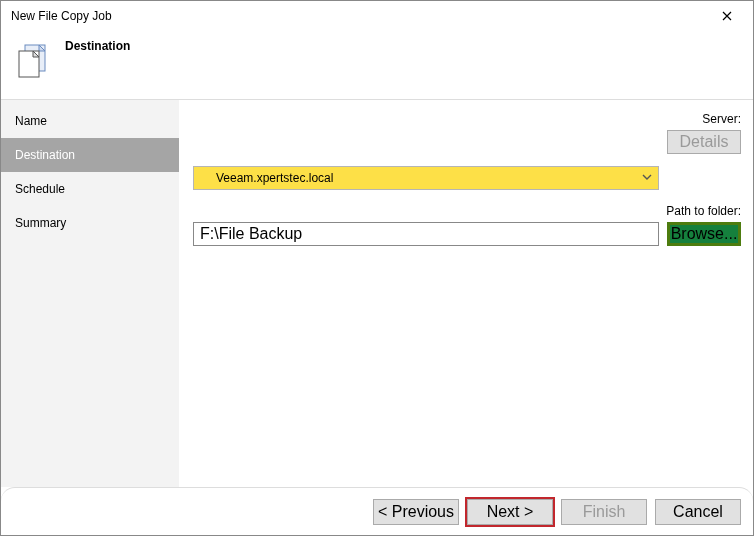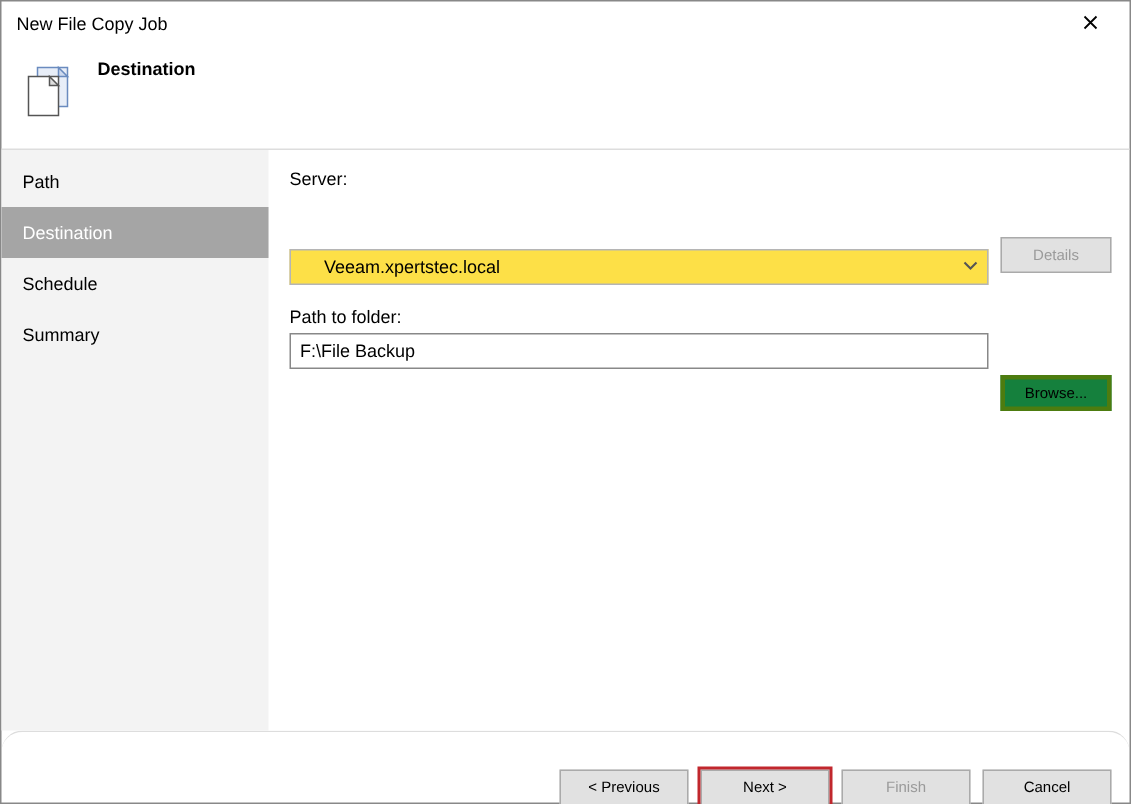--- a/index.html
+++ b/index.html
@@ -13,32 +13,32 @@
   
   .header { display: flex; padding: 8px 10px 16px 10px; border-bottom: 1px solid #ddd; }
   .header .icon { width: 44px; height: 44px; margin-right: 10px; flex-shrink: 0; }
   .header .txt .h1 { font-size: 12px; font-weight: bold; margin-bottom: 2px; }
   .header .txt .h2 { font-size: 12px; color: #222; }
   
   .body { flex: 1; display: flex; min-height: 0; }
   .sidebar { width: 178px; background: #f3f3f3; padding-top: 4px; }
   .sidebar .step { padding: 10px 14px; font-size: 12px; color: #000; cursor: pointer; }
   .sidebar .step.active { background: #a5a5a5; color: #fff; }
-  .content { flex: 1; padding: 12px 12px 12px 14px; font-size: 12px; }
+  .content { flex: 1; padding: 12px 12px 12px 14px; font-size: 12px; text-align: right; }
   .content label.lbl { display: block; margin-bottom: 4px; }
   .row { display: flex; align-items: stretch; margin-bottom: 14px; }
   .row .fld { flex: 1; margin-right: 8px; }
   
   .select { height: 24px; background: #fde047; border: 1px solid #b5b5b5; display: flex; align-items: center; padding: 0 22px; font-size: 12px; color: #000; position: relative; margin-top: 36px; }
   .select .chev { position: absolute; right: 6px; top: 50%; transform: translateY(-50%); }
   .select .chev svg { width: 10px; height: 10px; }
   
-  .tinput { height: 24px; border: 1px solid #888; background: #fff; display: flex; align-items: center; padding: 0 6px; font-size: 12px; }
+  .tinput { height: 24px; border: 1px solid #888; background: #fff; display: flex; align-items: center; padding: 0 6px; font-size: 16px; }
   
-  .btn { width: 74px; height: 24px; border: 1px solid #aaa; background: #e1e1e1; font-size: 10px; color: #000; display: flex; align-items: center; justify-content: center; cursor: pointer; margin-top: 28px; }
+  .btn { width: 74px; height: 24px; border: 1px solid #aaa; background: #e1e1e1; font-size: 16px; color: #000; display: flex; align-items: center; justify-content: center; cursor: pointer; }
   .btn.disabled { color: #9a9a9a; cursor: default; }
   .btn.focus { border: 3px solid #4d7c0f; background: #15803d; }
   
   .footer { height: 48px; border-top: 1px solid #ddd; display: flex; align-items: center; justify-content: flex-end; padding: 0 12px; gap: 8px; border-radius: 14px; }
   .footer .btn { width: 86px; height: 26px; }
   .highlight-next { position: relative; }
   .highlight-next::after { content: ""; position: absolute; inset: -3px; border: 2px solid #c1272d; pointer-events: none; }
 </style>
 </head>
 <body>
@@ -66,21 +66,21 @@
       </svg>
     </div>
     <div class="txt">
       <div class="h1">Destination</div>
     </div>
   </div>
 
   <div class="body">
 
     <div class="sidebar">
-      <div class="step">Path</div>
+      <div class="step">Name</div>
       <div class="step active">Destination</div>
       <div class="step">Schedule</div>
       <div class="step">Summary</div>
     </div>
 
     <div class="content">
 
       <label class="lbl">Server:</label>
       <div class="row">
         <div class="fld">

